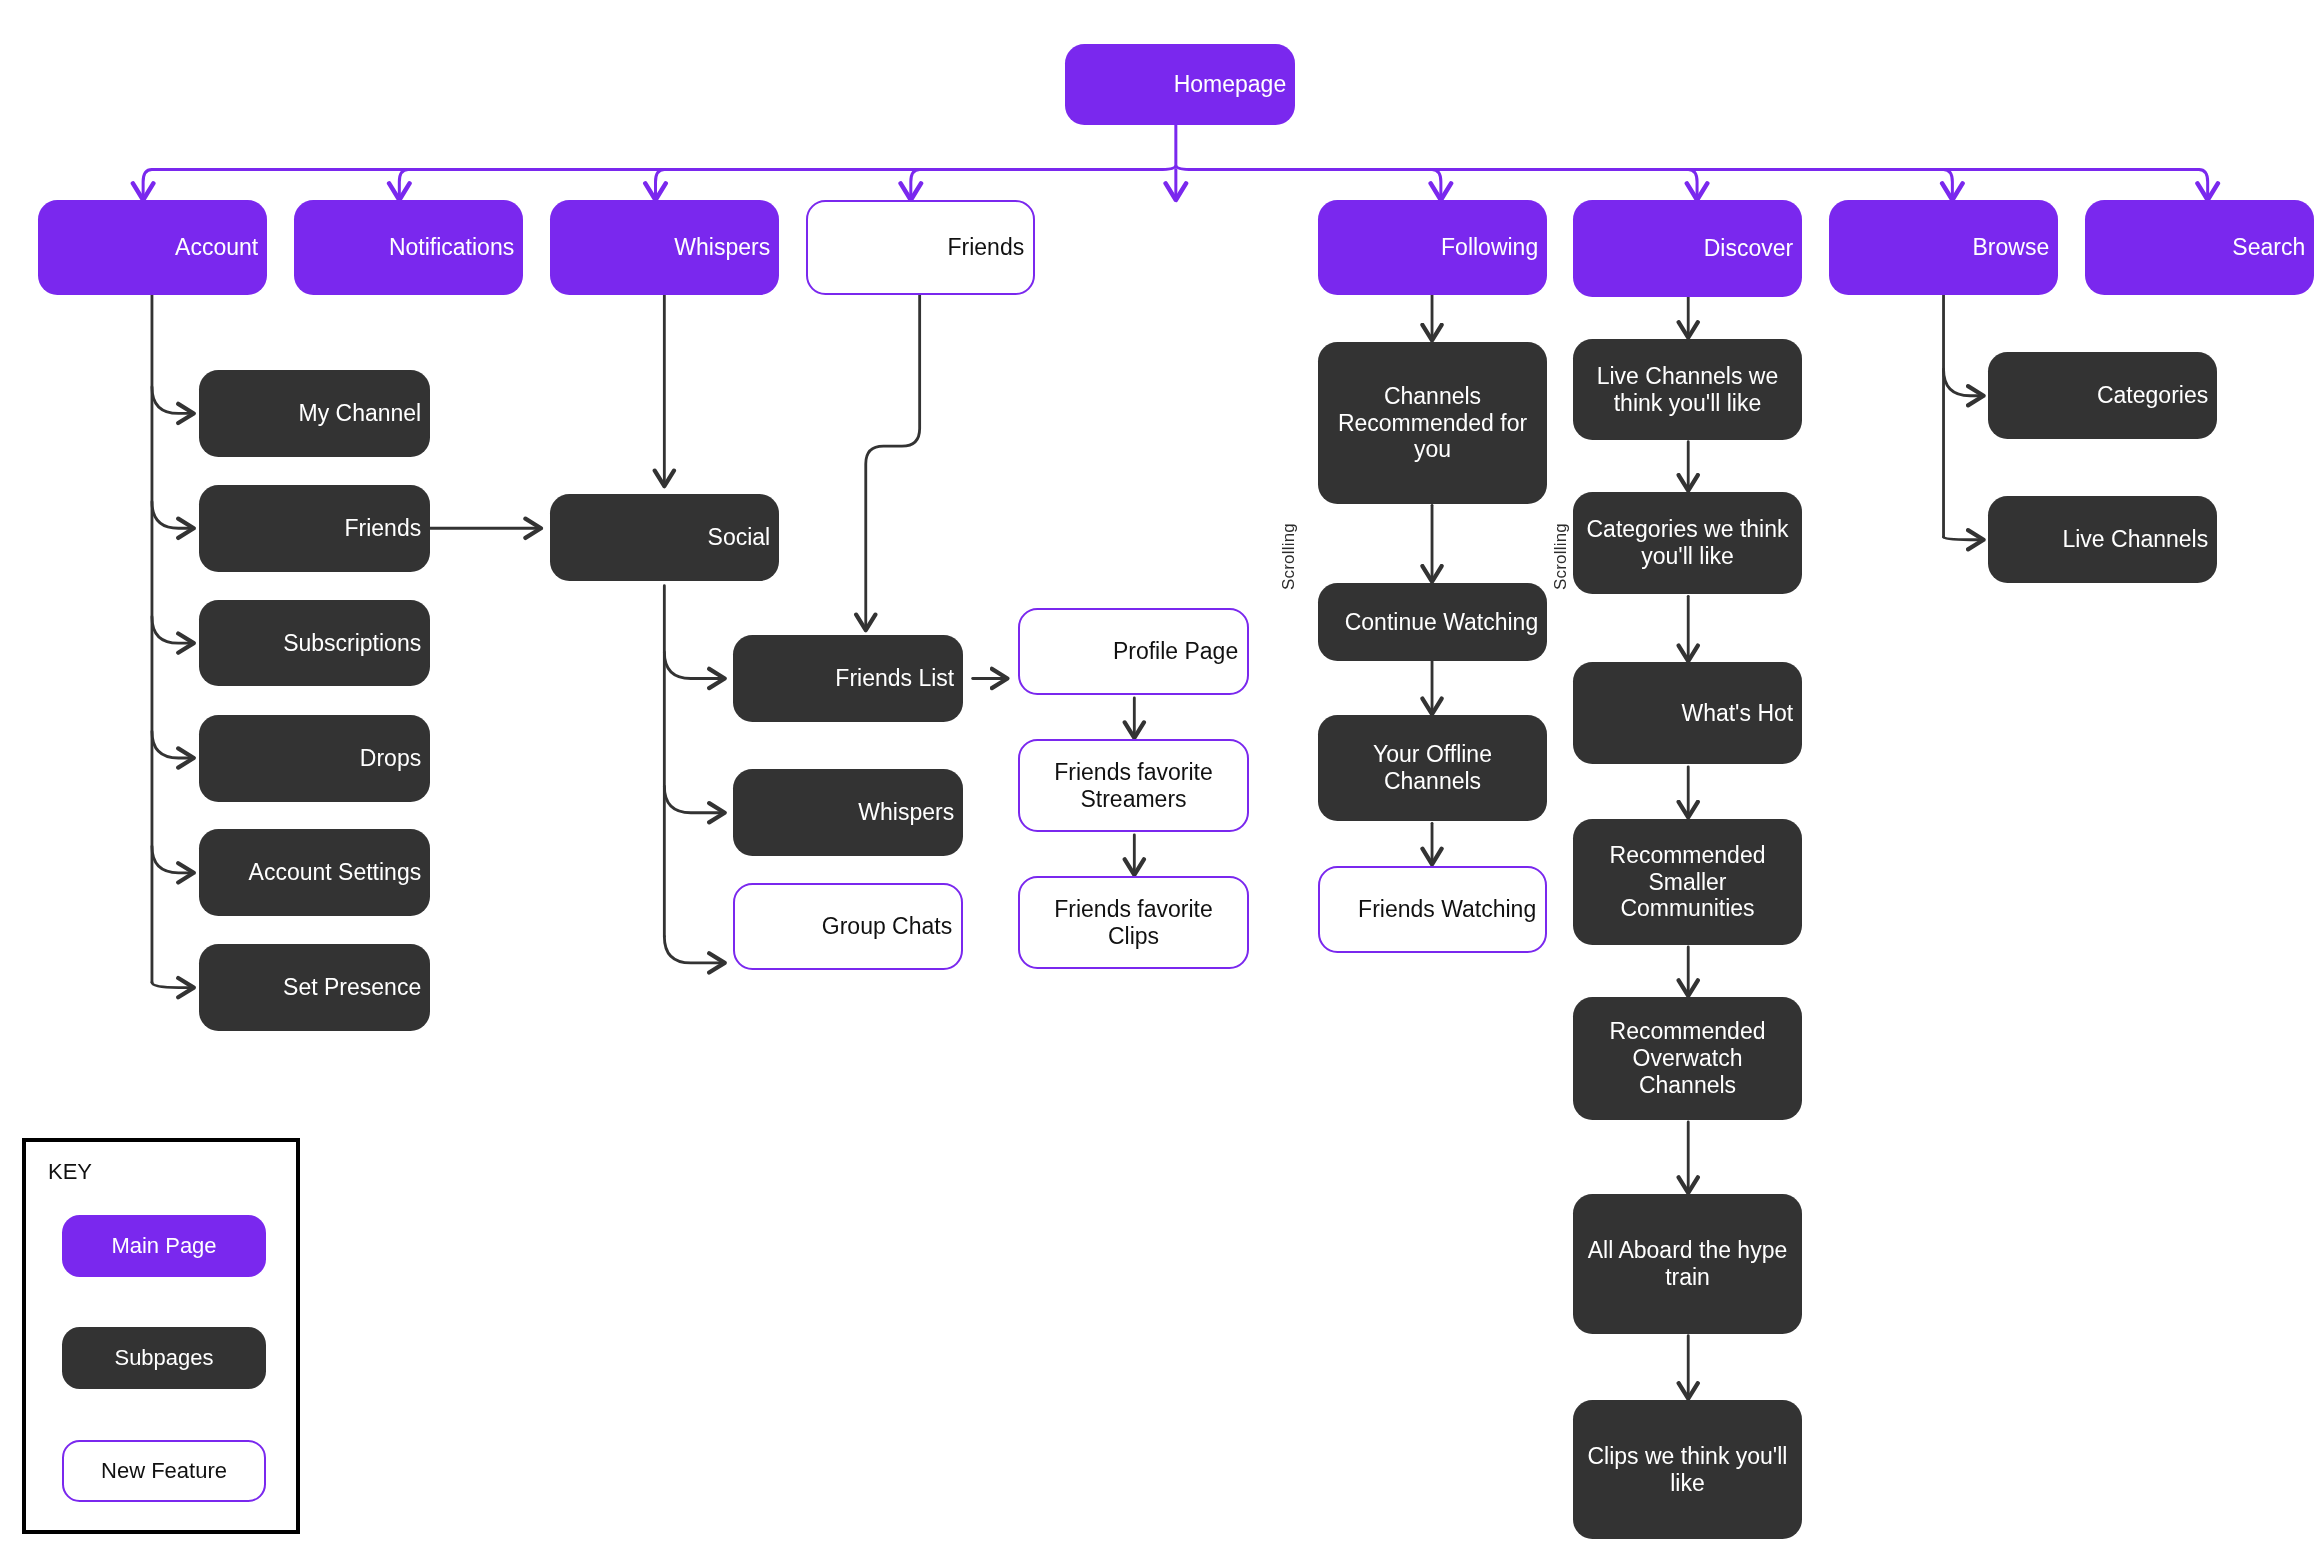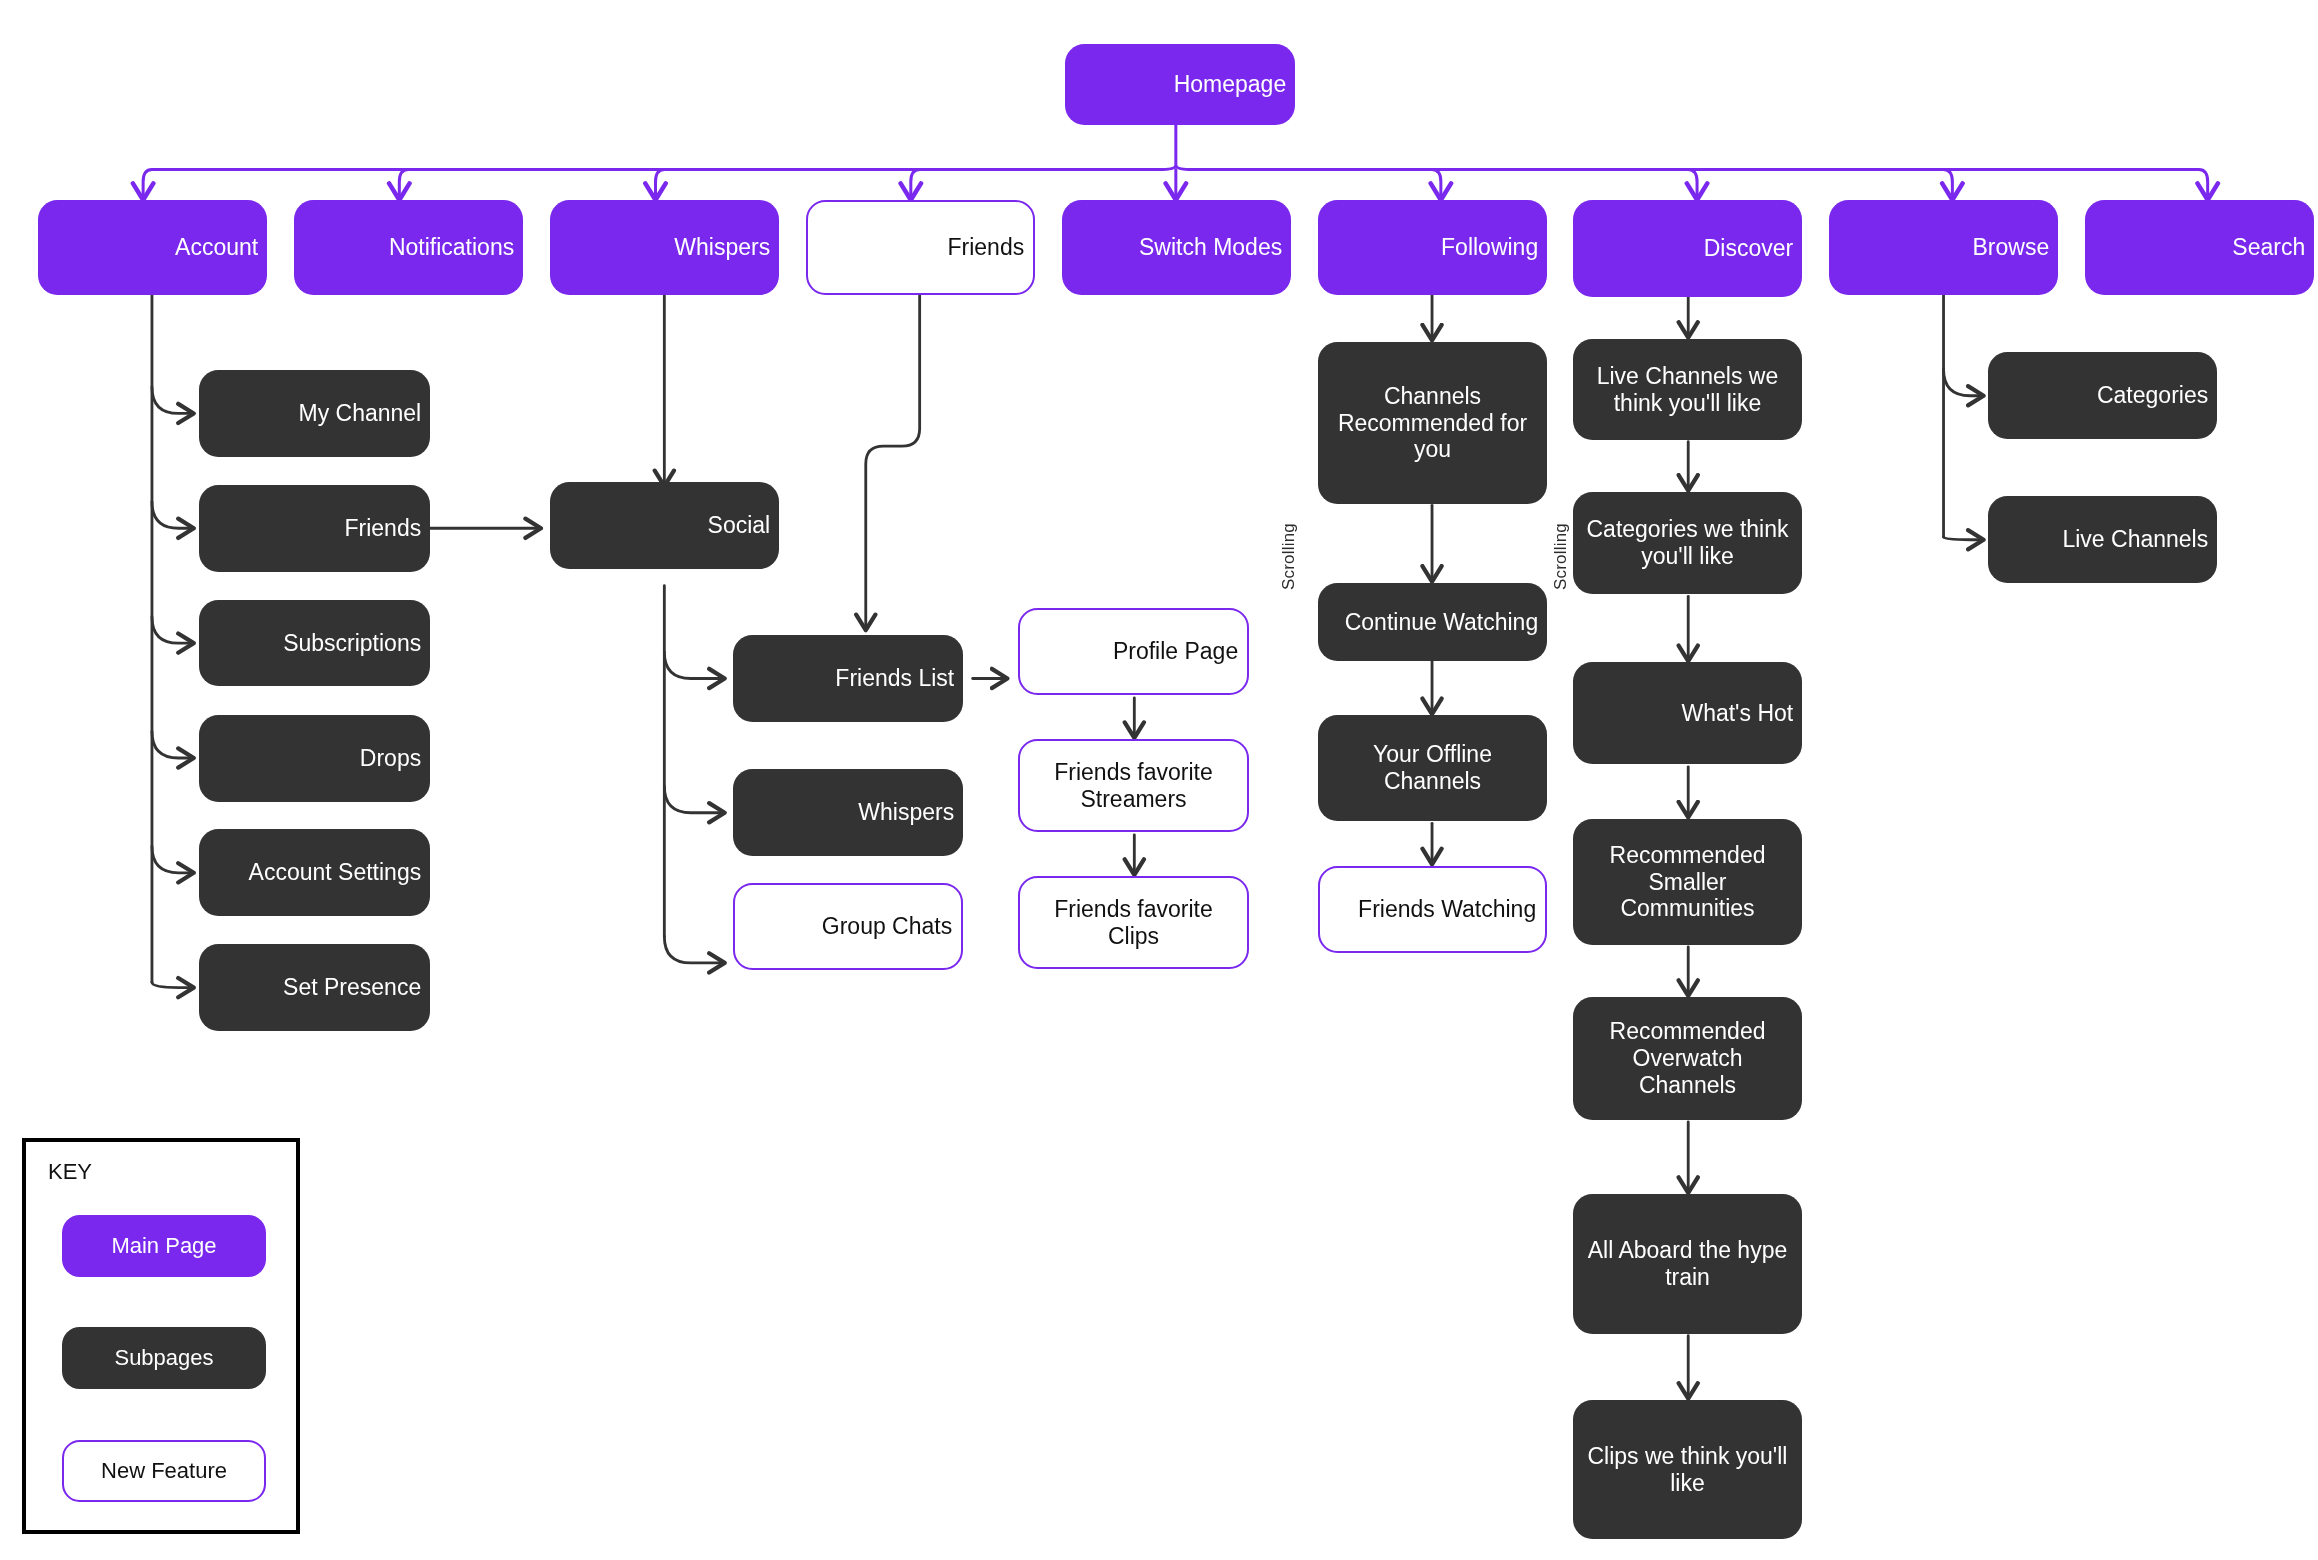--- a/index.html
+++ b/index.html
@@ -132,23 +132,20 @@
     </div>
   <div class="node n-main" style="left:294px;top:200px;width:229px;height:95px;">
     <span>Notifications</span>
     </div>
   <div class="node n-main" style="left:550px;top:200px;width:229px;height:95px;">
     <span>Whispers</span>
     </div>
   <div class="node n-new" style="left:806px;top:200px;width:229px;height:95px;">
     <span>Friends</span>
     </div>
-  <div class="node n-main" style="left:1062px;top:200px;width:229px;height:95px;">
-    <span>Switch Modes</span>
-    </div>
   <div class="node n-main" style="left:1318px;top:200px;width:229px;height:95px;">
     <span>Following</span>
     </div>
   <div class="node n-main" style="left:1573px;top:200px;width:229px;height:97px;">
     <span>Discover</span>
     </div>
   <div class="node n-main" style="left:1829px;top:200px;width:229px;height:95px;">
     <span>Browse</span>
     </div>
   <div class="node n-main" style="left:2085px;top:200px;width:229px;height:95px;">
@@ -167,21 +164,21 @@
   <div class="node n-sub" style="left:199px;top:715px;width:231px;height:87px;">
     <span>Drops</span>
     </div>
   <div class="node n-sub" style="left:199px;top:829px;width:231px;height:87px;">
     <span>Account Settings</span>
     </div>
   <div class="node n-sub" style="left:199px;top:944px;width:231px;height:87px;">
     <span>Set Presence</span>
     </div>
 
-  <div class="node n-sub" style="left:550px;top:482px;width:229px;height:87px;">
+  <div class="node n-sub" style="left:550px;top:494px;width:229px;height:87px;">
     <span>Social</span>
     </div>
 
   <div class="node n-sub" style="left:733px;top:635px;width:230px;height:87px;">
     <span>Friends List</span>
     </div>
   <div class="node n-sub" style="left:733px;top:769px;width:230px;height:87px;">
     <span>Whispers</span>
     </div>
   <div class="node n-new" style="left:733px;top:883px;width:230px;height:87px;">

